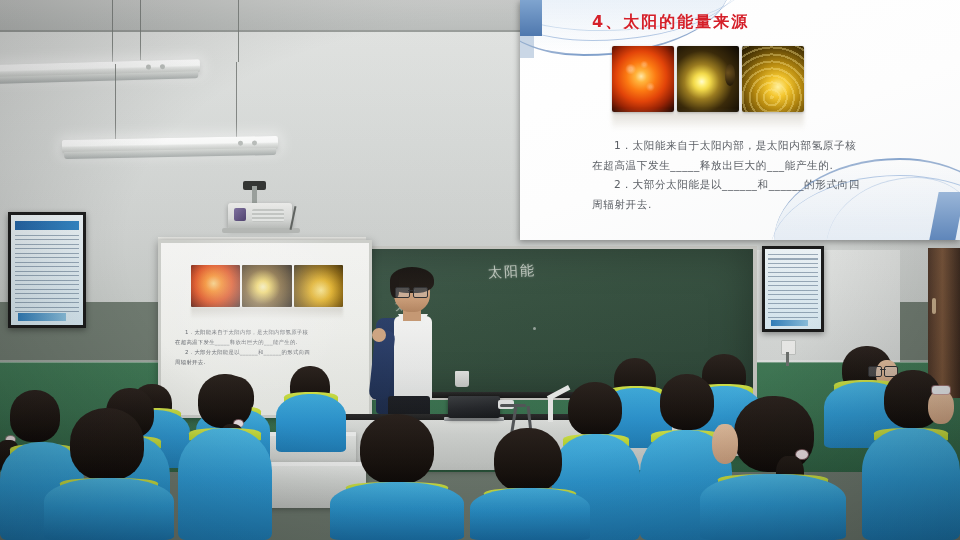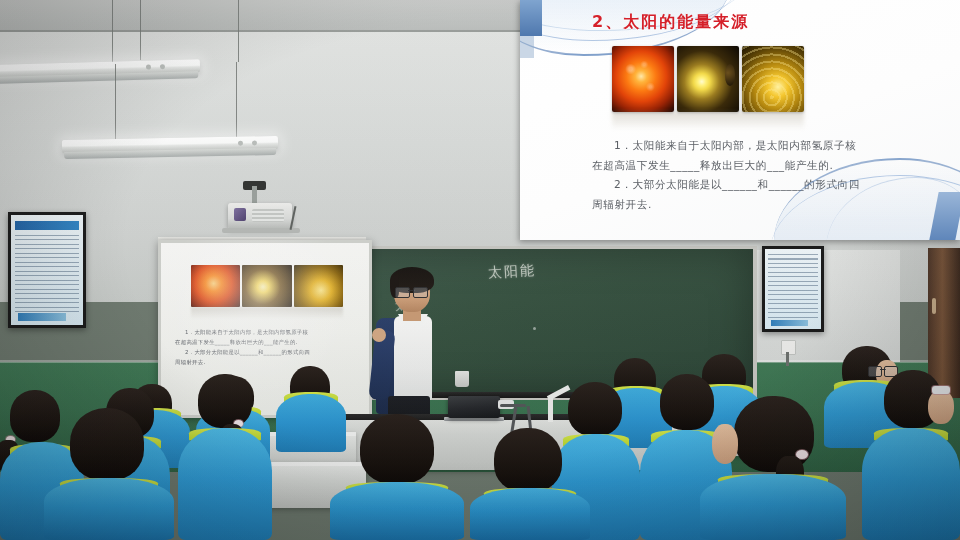--- a/index.html
+++ b/index.html
@@ -520,21 +520,21 @@
   </div>
 
   <div class="slide">
 
     <div class="swoosh sw-tl"></div>
     <div class="swoosh sw-tl2"></div>
     <div class="swoosh sw-tl3"></div>
     <div class="swoosh sw-tlbar"></div>
     <div class="swoosh sw-tlbar2"></div>
 
-    <div class="slide-title">2、太阳的能量来源</div>
+    <div class="slide-title">4、太阳的能量来源</div>
 
     <div class="slide-imgs">
       <div class="si1"></div>
       <div class="si2"></div>
       <div class="si3"></div>
     </div>
     <div class="slide-imgs-shadow"></div>
 
     <div class="slide-body">
       <div class="ln ind">1．太阳能来自于太阳内部，是太阳内部氢原子核</div>

